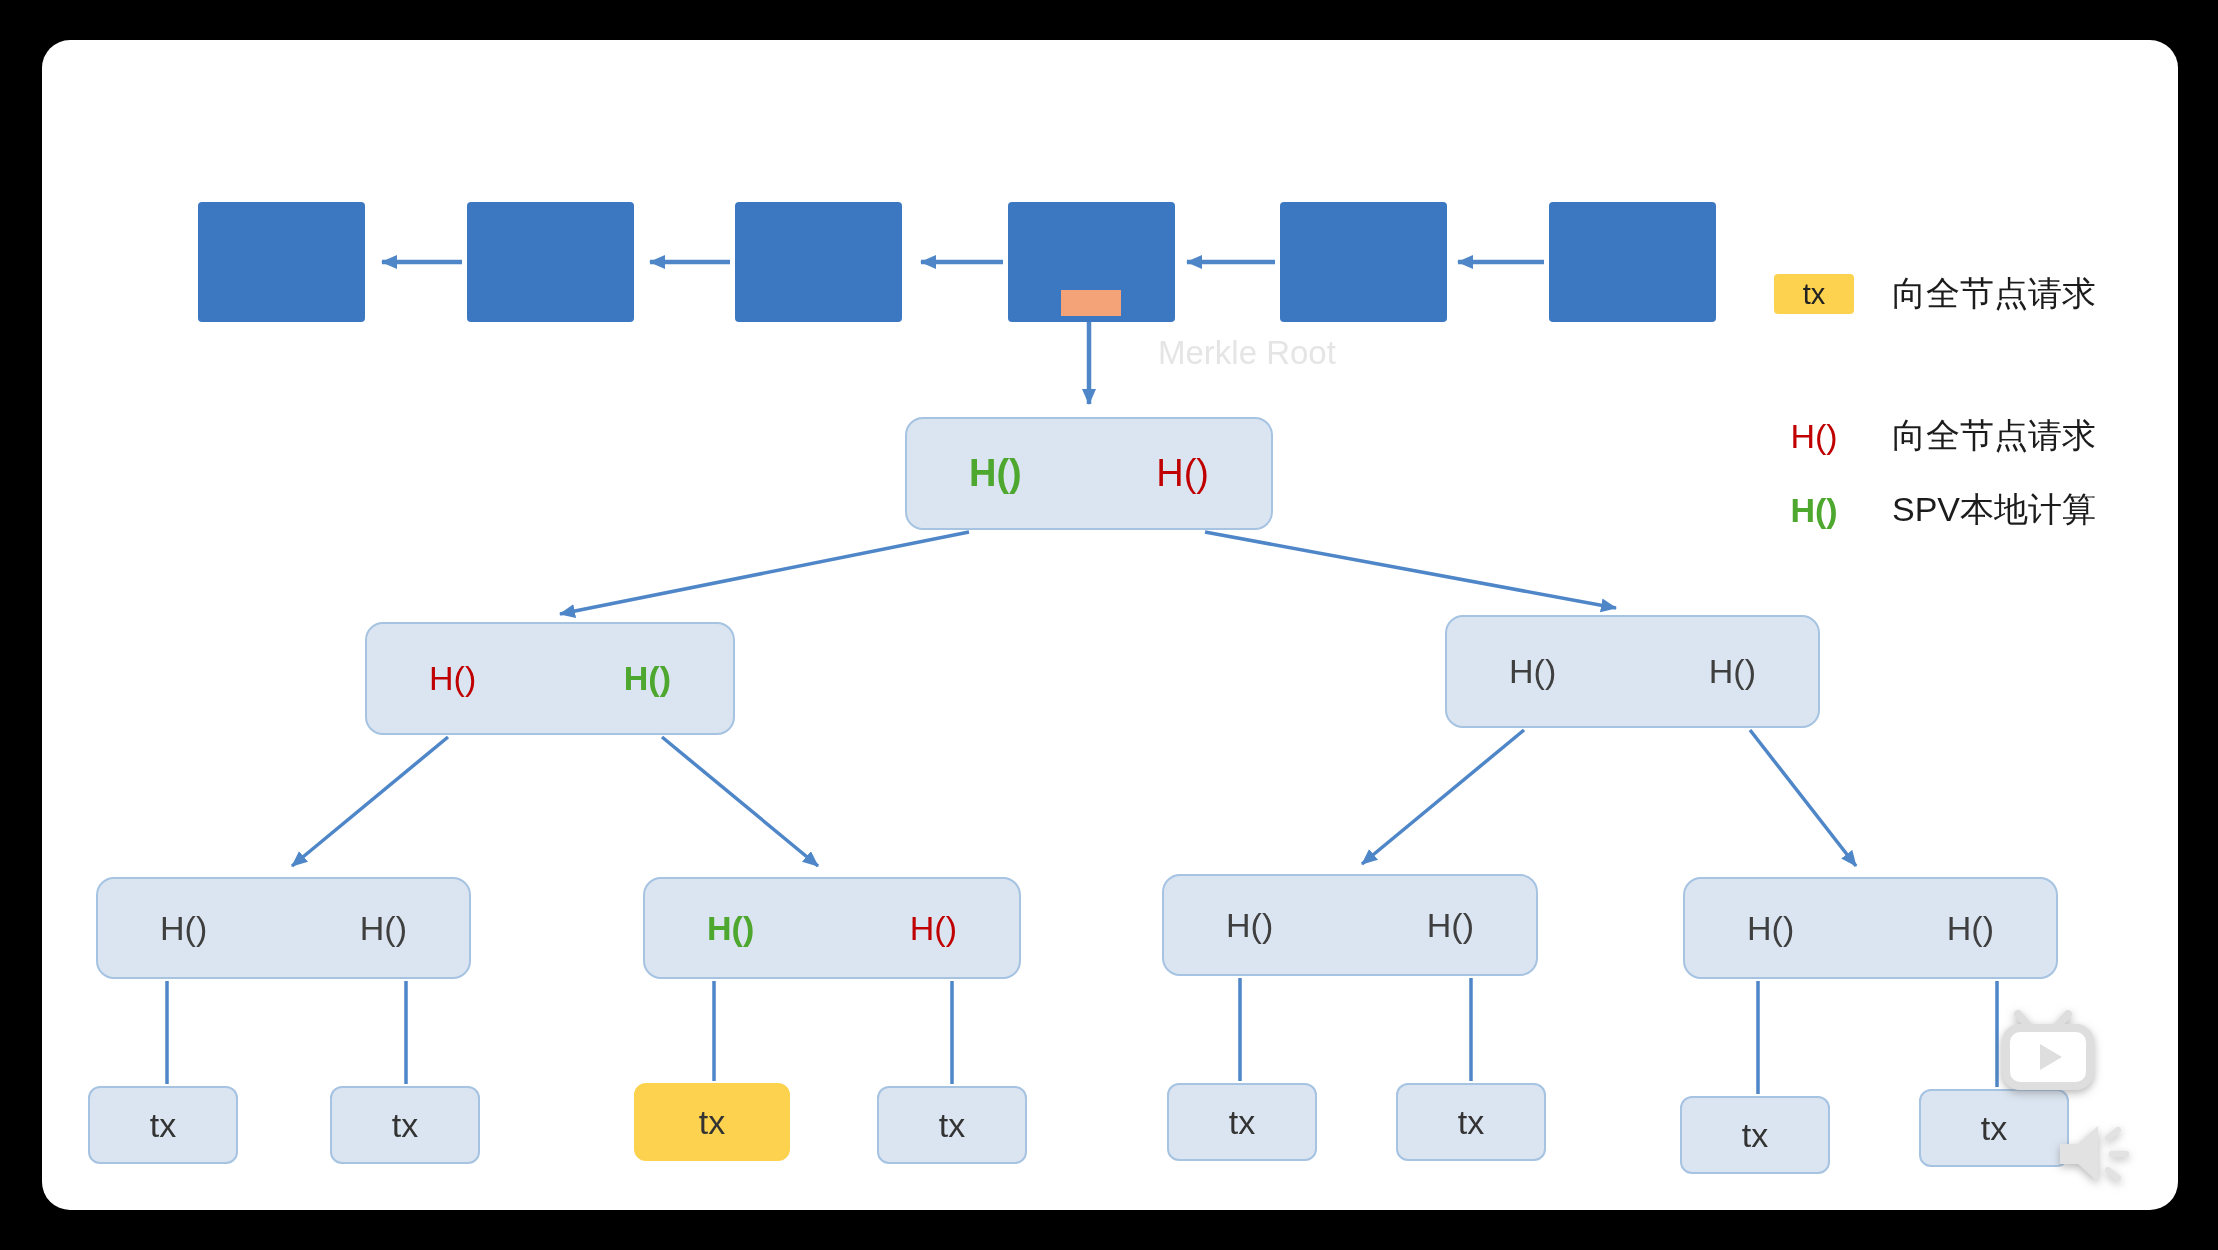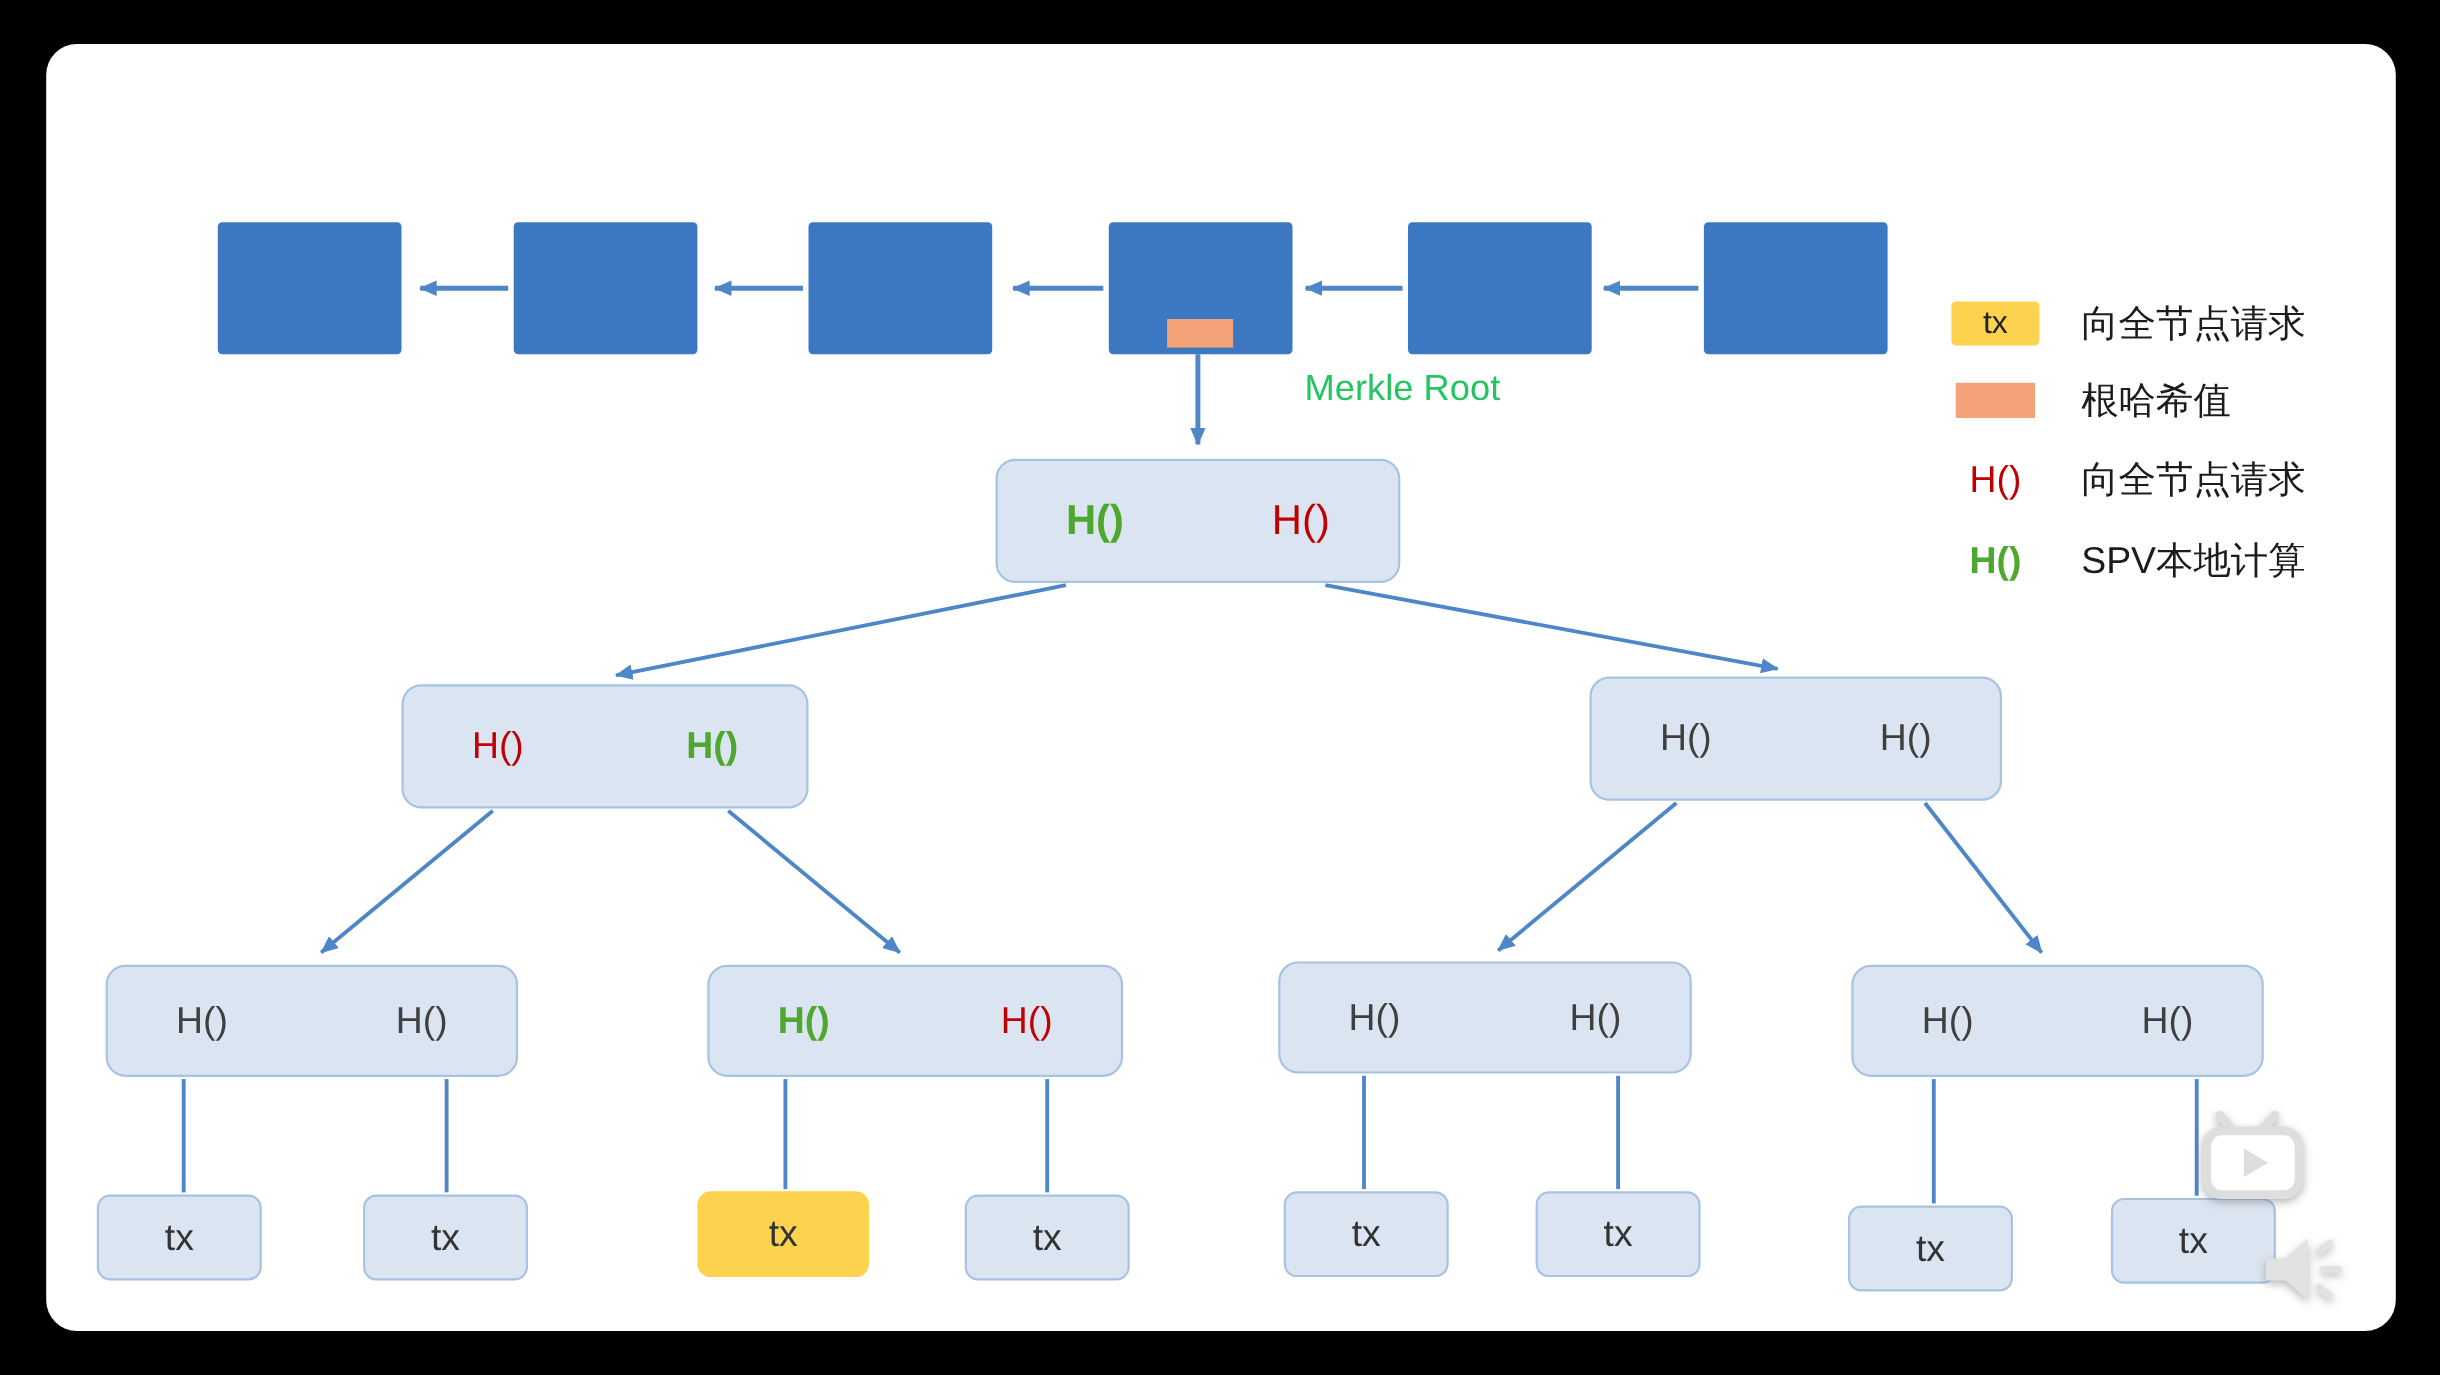--- a/index.html
+++ b/index.html
@@ -11,21 +11,21 @@
   .ah{fill:var(--arrow_blue);}
   .edge{stroke:var(--arrow_blue);stroke-width:4.5;fill:none;}
   .tedge{stroke:var(--arrow_blue);stroke-width:3.5;fill:none;}
   .conn{stroke:var(--arrow_blue);stroke-width:3.5;}
 
   .block{position:absolute;top:202px;width:167px;height:120px;background:var(--block_blue);
          border-radius:4px;z-index:2;}
   .b1{left:198px}.b2{left:467px}.b3{left:735px}.b4{left:1008px}.b5{left:1280px}.b6{left:1549px}
   .marker{position:absolute;left:1061px;top:290px;width:60px;height:26px;
           background:var(--marker_orange);z-index:3;}
-  .label-merkle{position:absolute;left:1186px;top:334px;font-size:33px;color:#22c55e;z-index:2;}
+  .label-merkle{position:absolute;left:1158px;top:334px;font-size:33px;color:#e5e5e5;z-index:2;}
 
   .hnode{position:absolute;background:var(--node_fill);border:2px solid var(--node_border);
          border-radius:18px;display:flex;align-items:center;justify-content:space-between;
          padding:0 62px;box-sizing:border-box;z-index:2;font-size:34px;color:#3f3f3f;}
   .root{left:905px;top:417px;width:368px;height:113px;font-size:38px;}
   .l2l{left:365px;top:622px;width:370px;height:113px;}
   .l2r{left:1445px;top:615px;width:375px;height:113px;}
   .l3a{left:96px;top:877px;width:375px;height:102px;}
   .l3b{left:643px;top:877px;width:378px;height:102px;}
   .l3c{left:1162px;top:874px;width:376px;height:102px;}
@@ -146,26 +146,20 @@
   <div class="leaf t6" style="background: rgb(219, 229, 241); border-color: rgb(166, 195, 226);">tx</div>
   <div class="leaf t7" style="background: rgb(219, 229, 241); border-color: rgb(166, 195, 226);">tx</div>
   <div class="leaf t8" style="background: rgb(219, 229, 241); border-color: rgb(166, 195, 226);">tx</div>
 
   <div class="legend-row lr1">
     <span class="swatch-cell">
       <span class="yellow-swatch">tx</span>
     </span>
     <span class="legend-label">向全节点请求</span>
   </div>
-  <div class="legend-row lr2">
-    <span class="swatch-cell">
-      <span class="orange-swatch"></span>
-    </span>
-    <span class="legend-label">根哈希值</span>
-  </div>
   <div class="legend-row lr3">
     <span class="swatch-cell">
       <span class="swatch-h red">H()</span>
     </span>
     <span class="legend-label">向全节点请求</span>
   </div>
   <div class="legend-row lr4">
     <span class="swatch-cell">
       <span class="swatch-h green">H()</span>
     </span>

